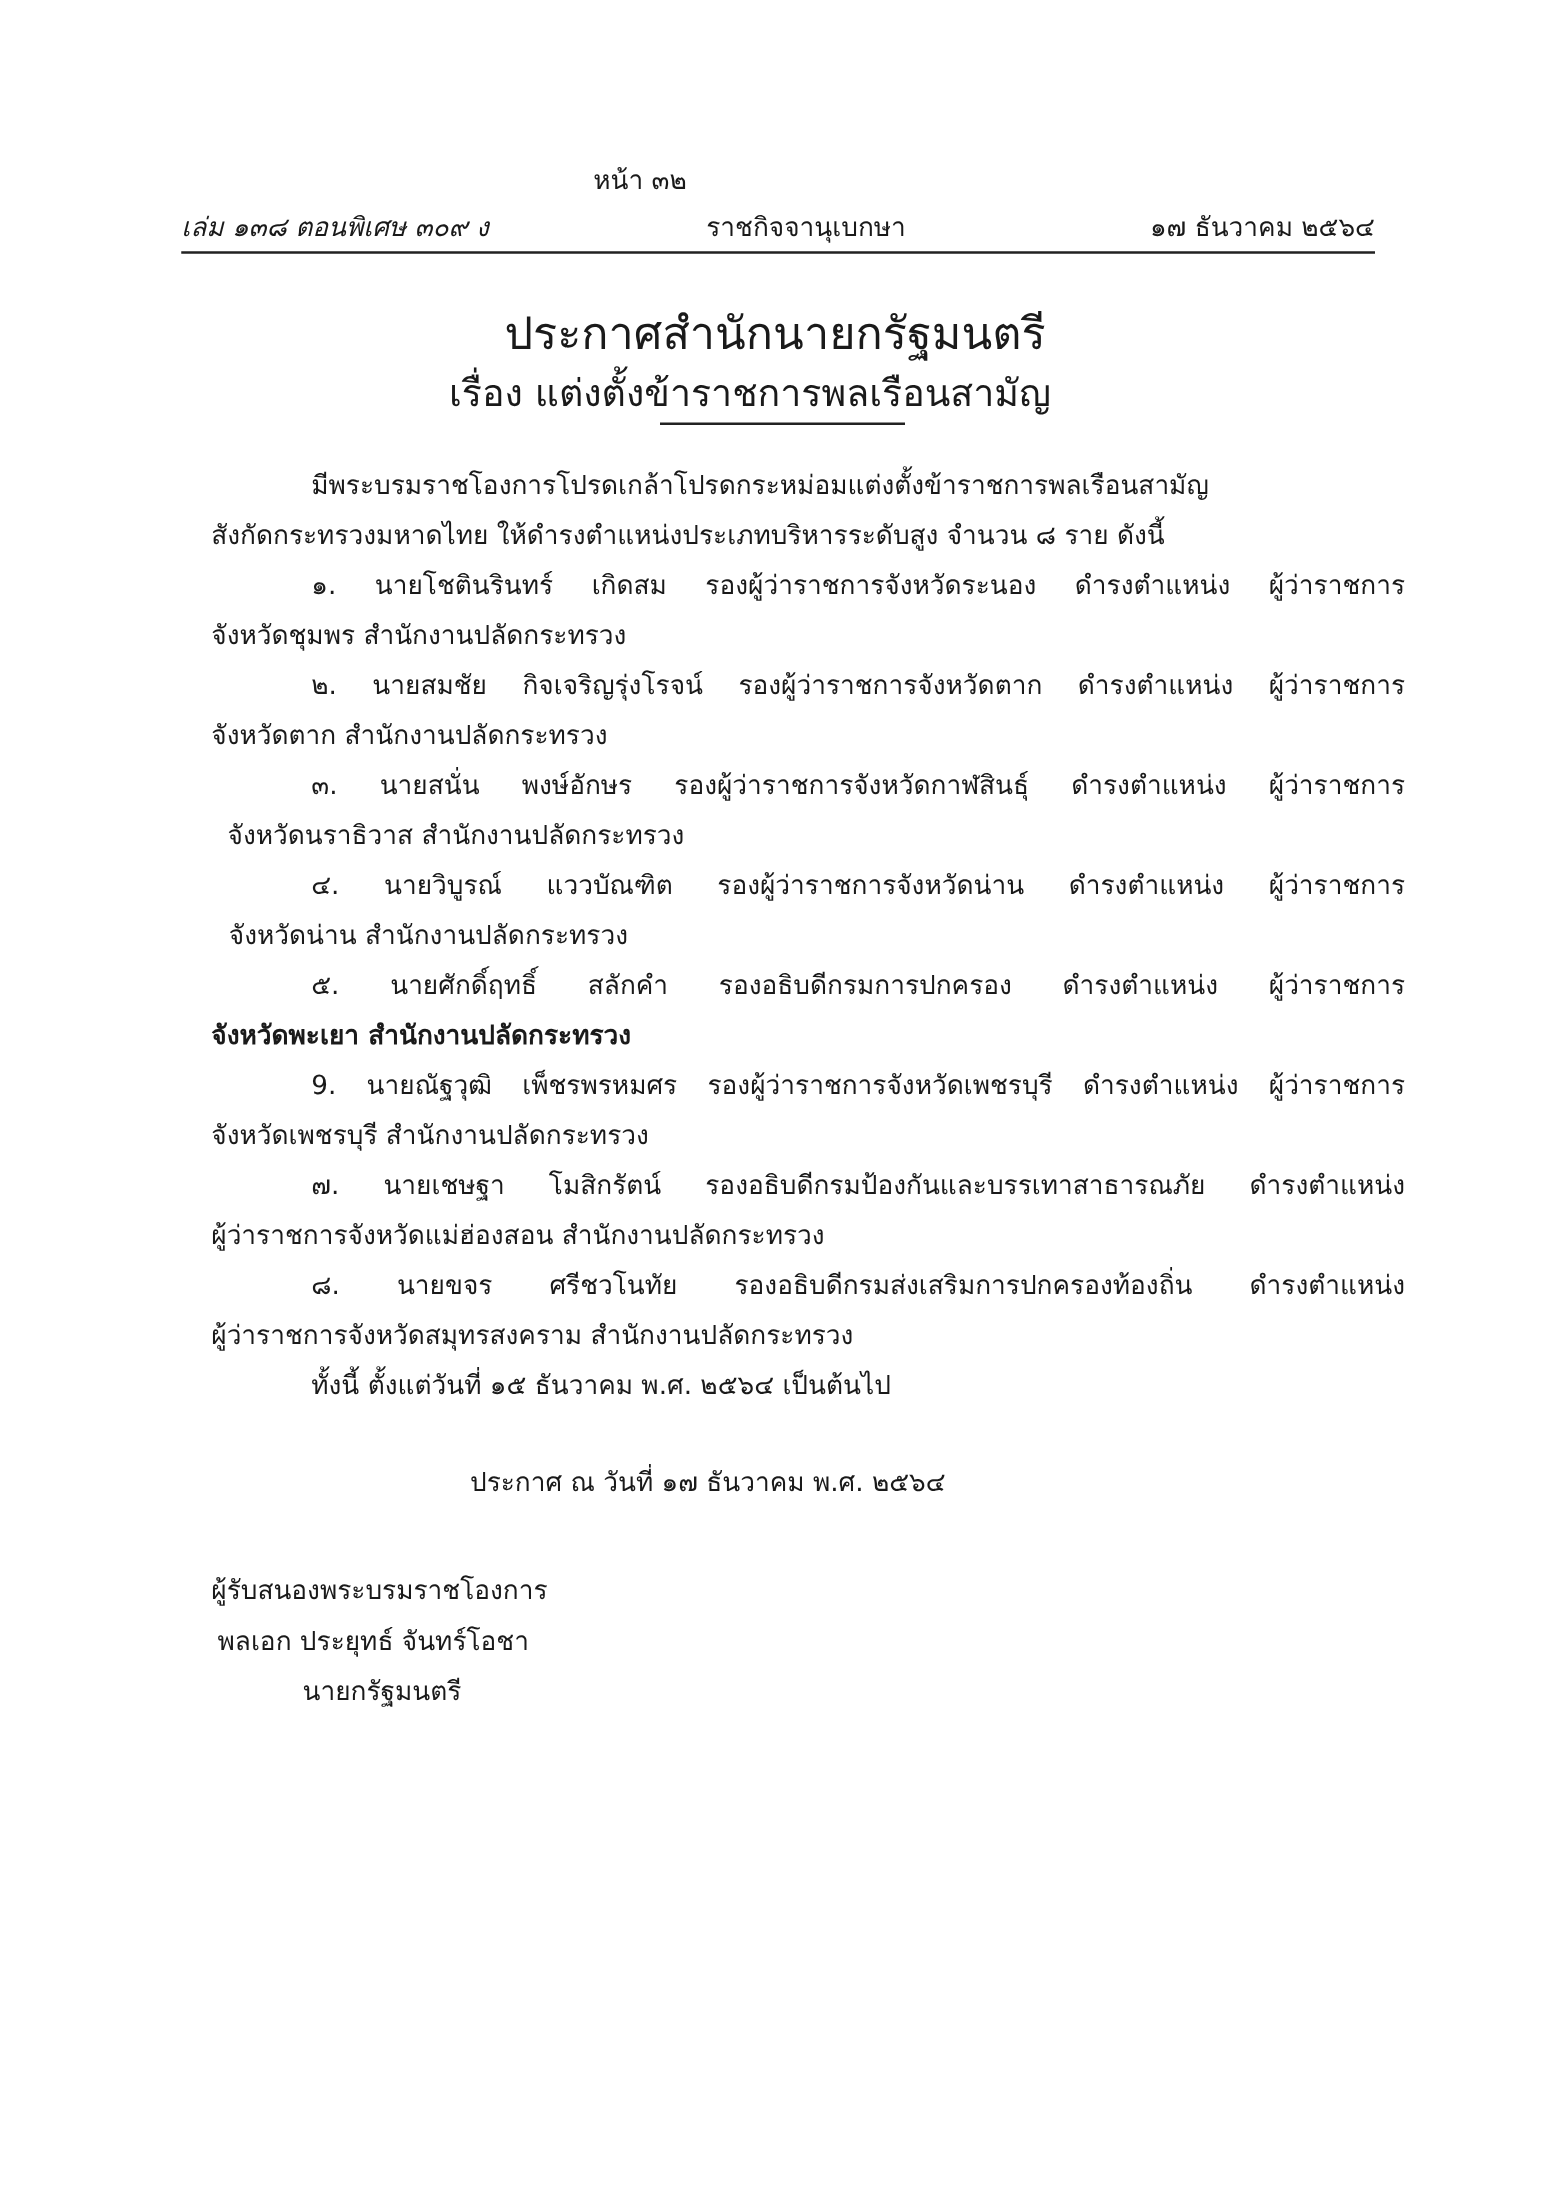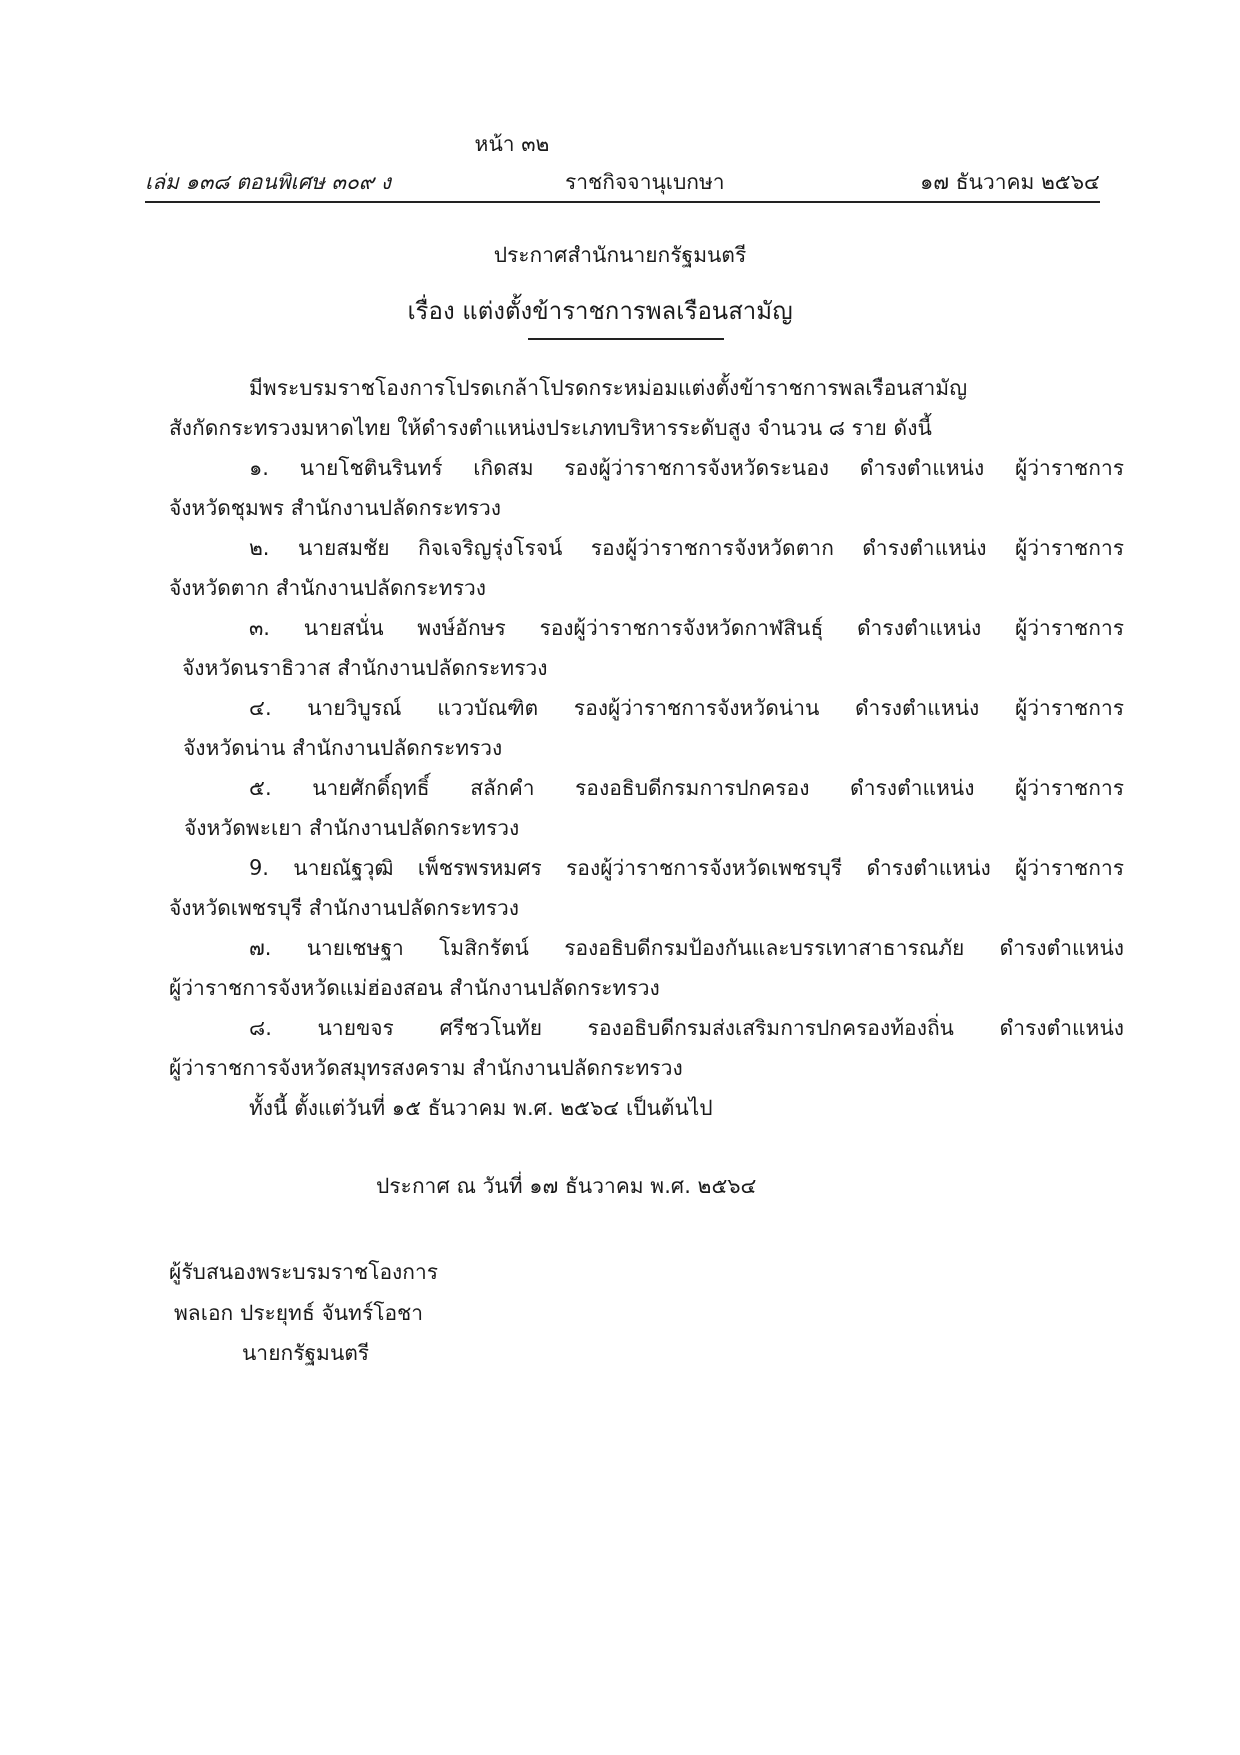--- a/index.html
+++ b/index.html
@@ -6,22 +6,22 @@
     body {
       width: 1240px; height: 1755px; position: relative; overflow: hidden;
       font-family: "DejaVu Sans", "Liberation Sans", sans-serif;
       color: #1a1a1a;
     }
     .abs { position: absolute; white-space: nowrap; }
     .hdr { font-size: 21px; }
     .page-no { left: 0; width: 1024px; top: 127px; text-align: center; }
     .hdr-row { top: 165px; }
     .rule-top { position: absolute; left: 145px; top: 201px; width: 955px; height: 2px; background: #222; }
-    .title { left: 0; width: 1240px; top: 238px; text-align: center; font-size: 21px; }
-    .subject { left: 0; width: 1200px; top: 291px; text-align: center; font-size: 24px; }
+    .title { left: 0; width: 1240px; top: 238px; text-align: center; font-size: 36px; }
+    .subject { left: 0; width: 1200px; top: 291px; text-align: center; font-size: 30px; }
     .rule-short { position: absolute; left: 528px; top: 338px; width: 196px; height: 2px; background: #222; }
     .body { font-size: 21px; margin-left: 24px; }
     .justify { position: absolute; left: 145px; width: 955px; text-align: justify; text-align-last: justify; white-space: nowrap; }
     .ind { padding-left: 80px; box-sizing: border-box; }
     .plain { position: absolute; white-space: nowrap; }
   </style>
 </head>
 <body>
 
 <div class="abs hdr page-no">หน้า   ๓๒</div>
@@ -43,21 +43,21 @@
 <div class="justify body ind" style="top:531px;">๒. นายสมชัย กิจเจริญรุ่งโรจน์ รองผู้ว่าราชการจังหวัดตาก ดำรงตำแหน่ง ผู้ว่าราชการ</div>
 <div class="plain body" style="left:145px; top:571px;">จังหวัดตาก สำนักงานปลัดกระทรวง</div>
 
 <div class="justify body ind" style="top:611px;">๓. นายสนั่น พงษ์อักษร รองผู้ว่าราชการจังหวัดกาฬสินธุ์ ดำรงตำแหน่ง ผู้ว่าราชการ</div>
 <div class="plain body" style="left:158px; top:651px;">จังหวัดนราธิวาส สำนักงานปลัดกระทรวง</div>
 
 <div class="justify body ind" style="top:691px;">๔. นายวิบูรณ์ แววบัณฑิต รองผู้ว่าราชการจังหวัดน่าน ดำรงตำแหน่ง ผู้ว่าราชการ</div>
 <div class="plain body" style="left:159px; top:731px;">จังหวัดน่าน สำนักงานปลัดกระทรวง</div>
 
 <div class="justify body ind" style="top:771px;">๕. นายศักดิ์ฤทธิ์ สลักคำ รองอธิบดีกรมการปกครอง ดำรงตำแหน่ง ผู้ว่าราชการ</div>
-<div class="plain body" style="left:160px; top:811px;">จังหวัดพะเยา สำนักงานปลัดกระทรวง</div>
+<div class="plain body" style="left:145px; top:811px;font-weight:bold;">จังหวัดพะเยา สำนักงานปลัดกระทรวง</div>
 
 <div class="justify body ind" style="top:851px;">9. นายณัฐวุฒิ เพ็ชรพรหมศร รองผู้ว่าราชการจังหวัดเพชรบุรี ดำรงตำแหน่ง ผู้ว่าราชการ</div>
 <div class="plain body" style="left:145px; top:891px;">จังหวัดเพชรบุรี สำนักงานปลัดกระทรวง</div>
 
 <div class="justify body ind" style="top:931px;">๗. นายเชษฐา โมสิกรัตน์ รองอธิบดีกรมป้องกันและบรรเทาสาธารณภัย ดำรงตำแหน่ง</div>
 <div class="plain body" style="left:145px; top:971px;">ผู้ว่าราชการจังหวัดแม่ฮ่องสอน สำนักงานปลัดกระทรวง</div>
 
 <div class="justify body ind" style="top:1011px;">๘. นายขจร ศรีชวโนทัย รองอธิบดีกรมส่งเสริมการปกครองท้องถิ่น ดำรงตำแหน่ง</div>
 <div class="plain body" style="left:145px; top:1051px;">ผู้ว่าราชการจังหวัดสมุทรสงคราม สำนักงานปลัดกระทรวง</div>
 

